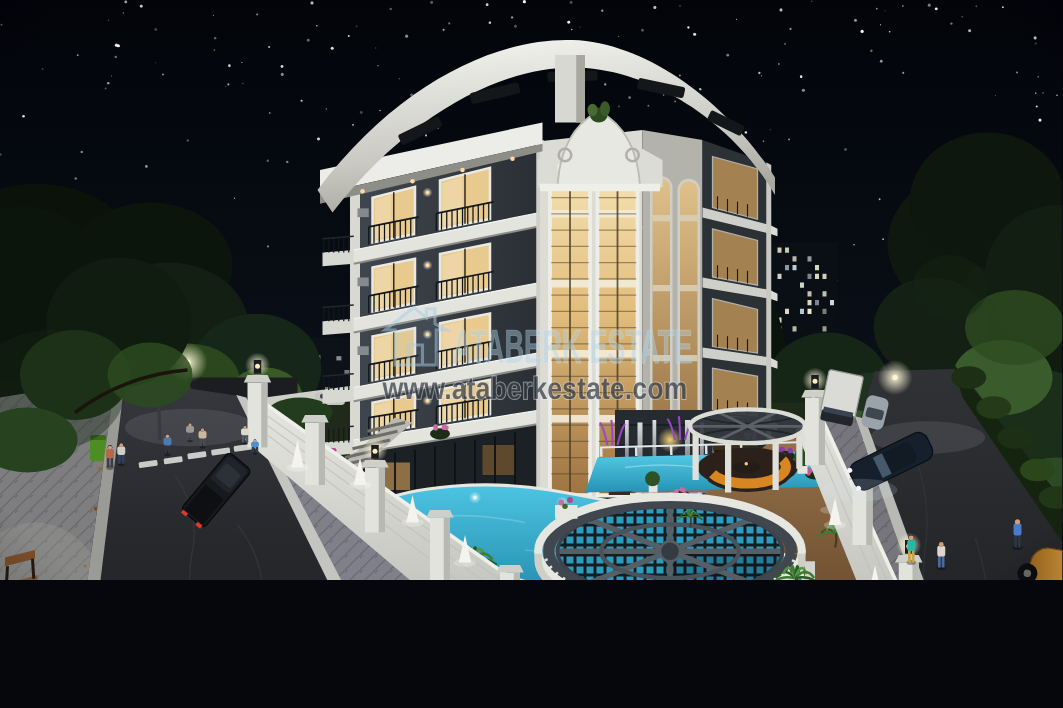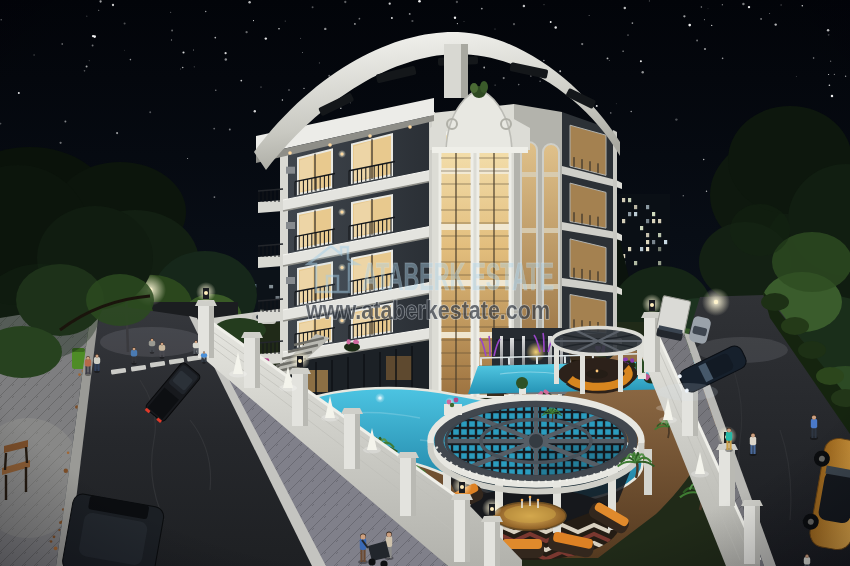--- a/index.html
+++ b/index.html
@@ -1,16 +1,16 @@
 <!DOCTYPE html>
 <html><head>
 <meta charset="utf-8">
 <style>
   html,body{margin:0;padding:0;background:#05070c;}
-  .stage{position:relative;width:850px;height:566px;overflow:hidden;background:#05070c;
+  .stage{position:relative;width:850px;height:464px;overflow:hidden;background:#05070c;
          font-family:"Liberation Sans",sans-serif;}
   .stage svg{display:block}
   text{font-family:"Liberation Sans",sans-serif;}
 </style>
 </head>
 <body>
 
 <div class="stage">
 <svg id="scene" width="850" height="566" viewBox="0 0 850 566">
 <defs>

